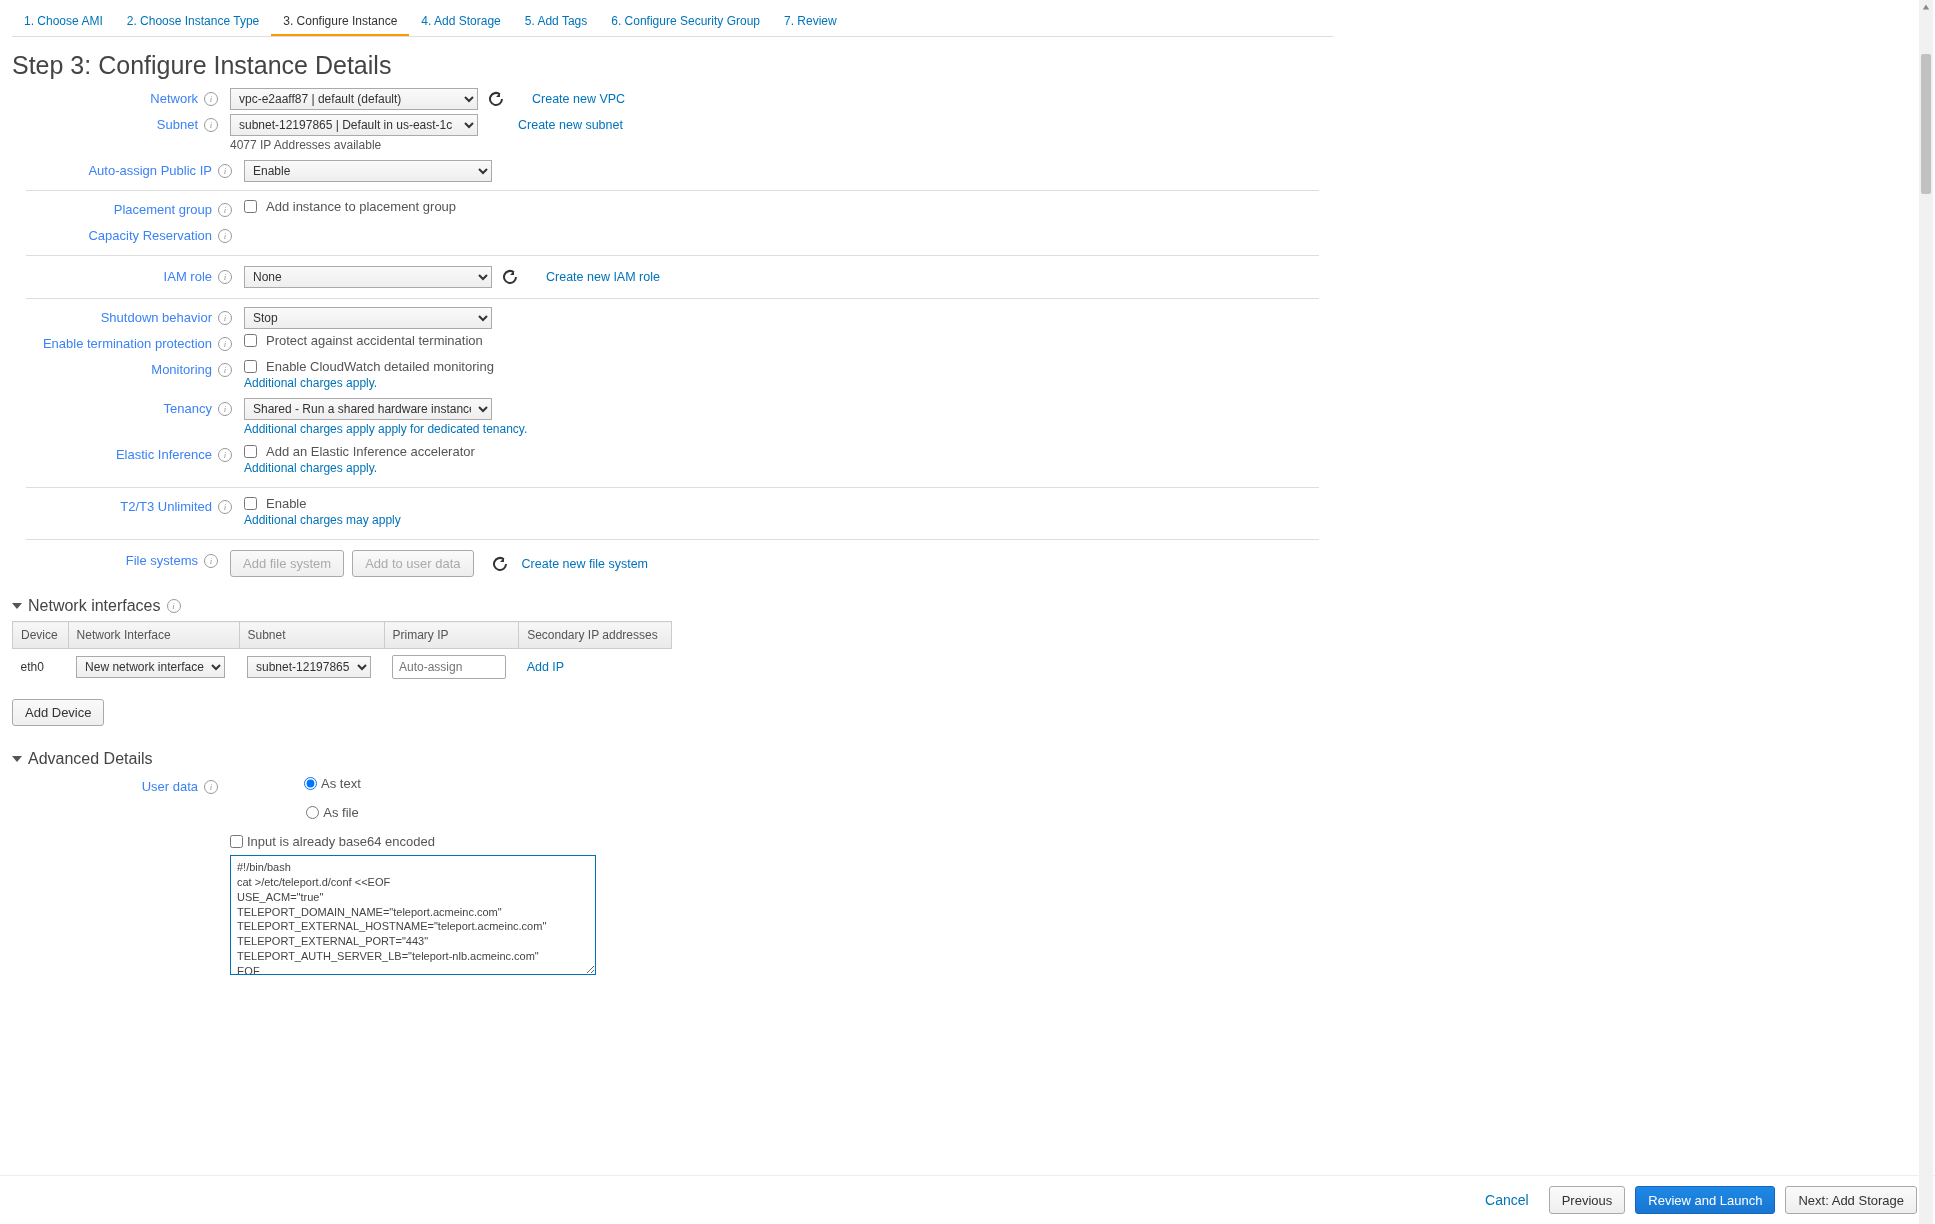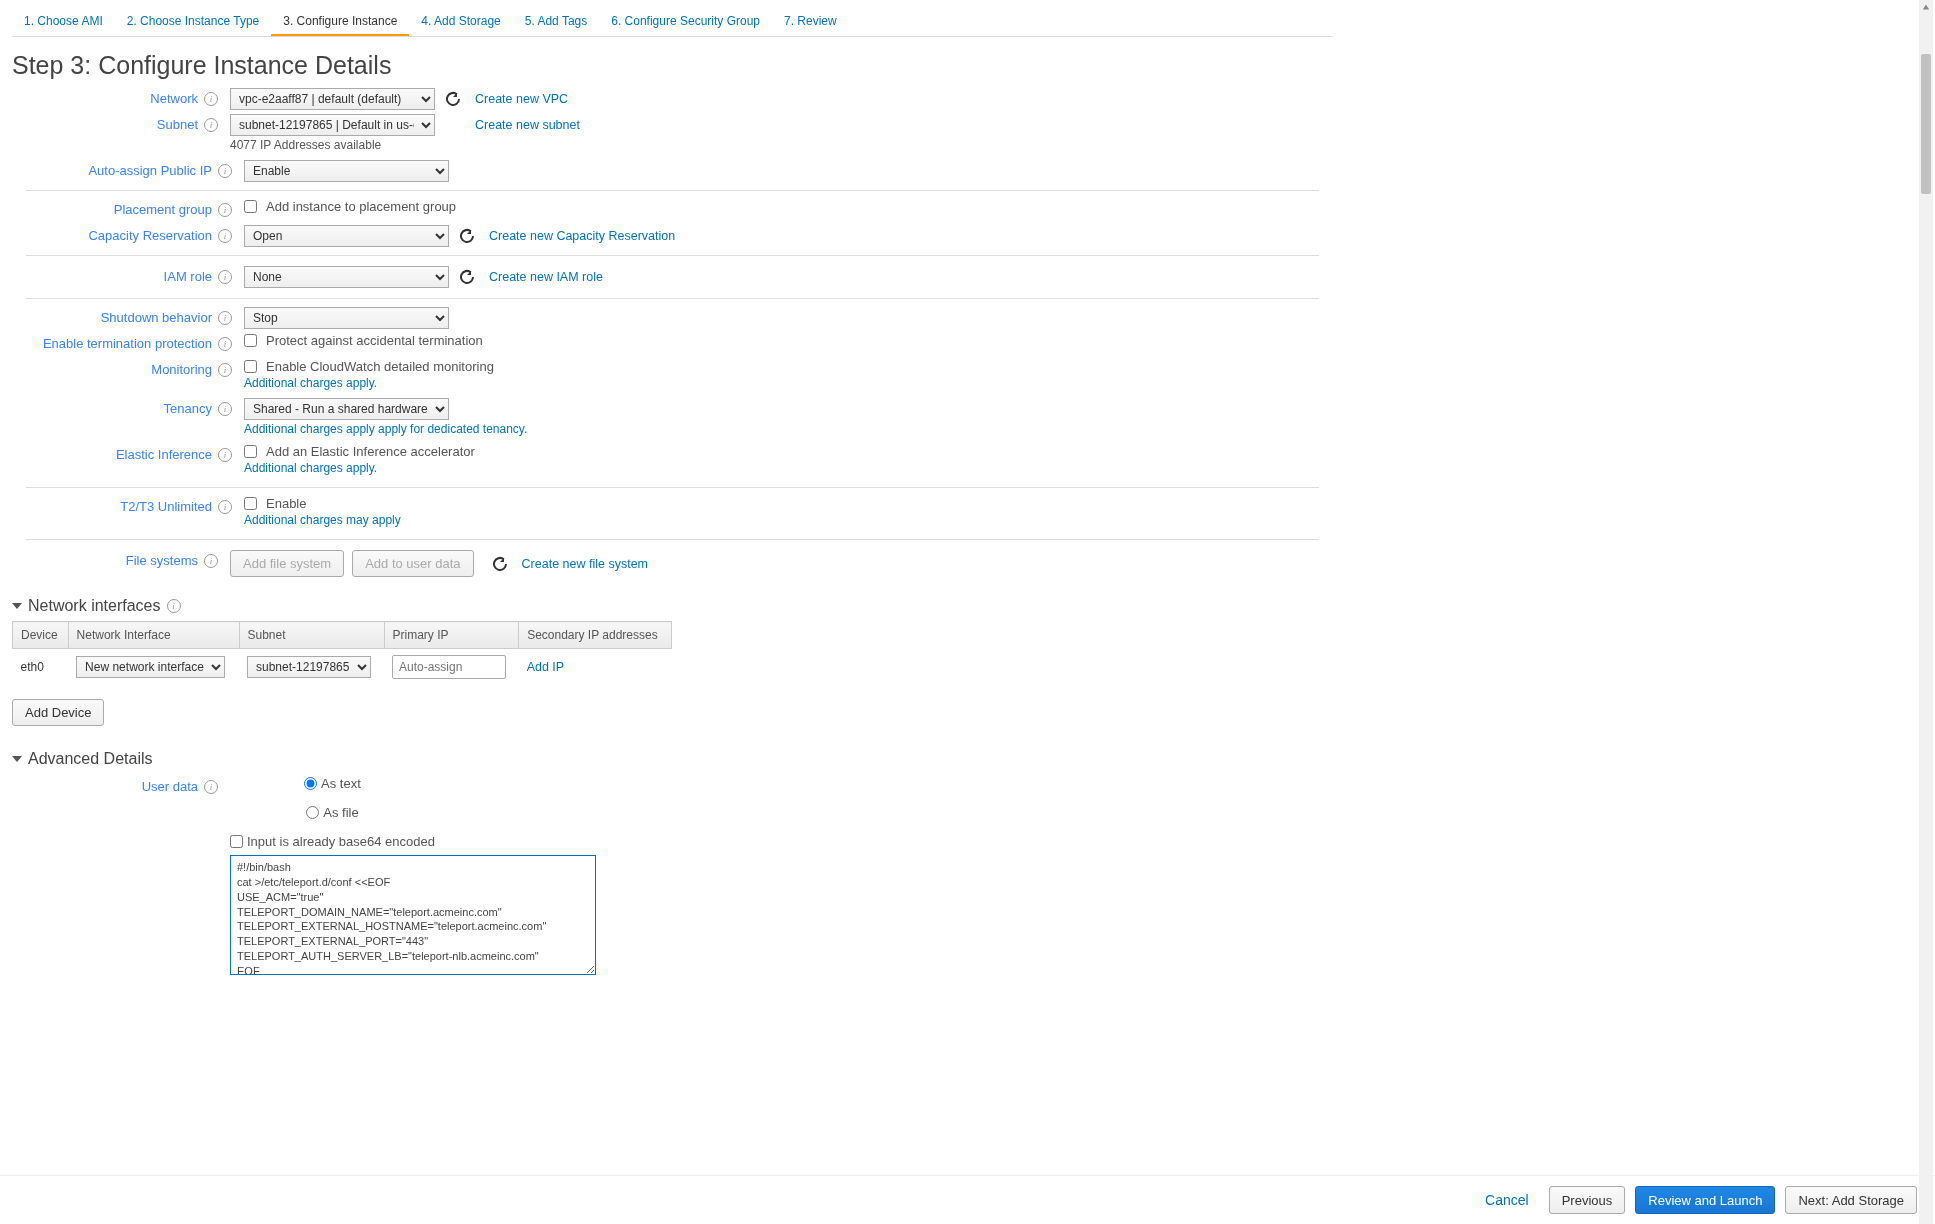--- a/index.html
+++ b/index.html
@@ -7,24 +7,24 @@
 .container { width: 1345px; margin: 0; padding: 0 12px; position: relative; }
 .tabs { display: flex; border-bottom: 1px solid #ddd; padding: 8px 0 0 0; }
 .tab { padding: 6px 12px; color: #0073bb; font-size: 12px; cursor: pointer; border-bottom: 2px solid transparent; }
 .tab.active { color: #333; border-bottom: 2px solid #ff9900; font-weight: normal; }
 h1 { font-size: 25px; font-weight: normal; color: #444; margin: 14px 0 6px 0; }
 .form-section { border-bottom: 1px solid #ddd; padding: 0; margin: 0 14px; }
 .form-row { display: flex; align-items: flex-start; padding: 2px 0; min-height: 24px; }
 .form-label { width: 192px; text-align: right; padding-right: 6px; color: #3b82f6; font-size: 13px; line-height: 22px; }
 .info-icon { display: inline-flex; width: 14px; height: 14px; border: 1px solid #999; border-radius: 50%; align-items: center; justify-content: center; font-size: 9px; font-style: italic; font-family: serif; color: #999; margin: 4px 12px 0 0; cursor: pointer; }
 .form-control-wrap { display: flex; align-items: center; flex-wrap: wrap; }
-select { width: 205px; height: 22px; background: linear-gradient(#fafafa,#eee); border: 1px solid #aaa; font-size: 12px; padding: 0 4px; color: #333; }
+select { width: 248px; height: 22px; background: linear-gradient(#fafafa,#eee); border: 1px solid #aaa; font-size: 12px; padding: 0 4px; color: #333; }
 select.small { width: auto; }
 .refresh-icon { margin-left: 10px; cursor: pointer; display: inline-flex; }
-.link { color: #0073bb; cursor: pointer; margin-left: 14px; font-size: 12.5px; }
+.link { color: #0073bb; cursor: pointer; margin-left: 28px; font-size: 12.5px; }
 .sub-note { color: #555; font-size: 12px; margin-left: 0; padding: 2px 0 4px 0; display: block; width: 100%; }
 .sub-note.link-note { color: #0073bb; cursor: pointer; }
 .checkbox-wrap { display: flex; align-items: center; gap: 6px; }
 .checkbox-wrap input[type=checkbox] { margin: 0 3px 0 0; }
 .checkbox-label { font-size: 13px; color: #555; }
 .btn { padding: 5px 12px; border: 1px solid #aaa; background: linear-gradient(#fafafa,#eee); border-radius: 3px; cursor: pointer; font-size: 13px; color: #333; }
 .btn.disabled { color: #aaa; cursor: default; }
 .btn.primary { background: linear-gradient(#1e88e5,#1976d2); border-color: #1565c0; color: #fff; }
 .expander { display: flex; align-items: center; gap: 6px; padding: 10px 0 6px 0; font-size: 16px; color: #444; cursor: pointer; }
 .caret { display: inline-block; width: 0; height: 0; border-left: 5px solid transparent; border-right: 5px solid transparent; border-top: 6px solid #555; }
@@ -101,30 +101,20 @@
     <div class="form-label">Placement group</div>
     <span class="info-icon">i</span>
     <div class="form-control-wrap checkbox-wrap">
       <input type="checkbox" style="">
       <span class="checkbox-label">Add instance to placement group</span>
     </div>
   </div>
   <div class="form-row">
     <div class="form-label">Capacity Reservation</div>
     <span class="info-icon">i</span>
-    <div class="form-control-wrap">
-      <select><option>Open</option></select>
-      <span class="refresh-icon">
-            <svg width="16" height="16" viewBox="0 0 16 16">
-              <path d="M13 8a5 5 0 1 1-2-4l1.5-1.5A7 7 0 1 0 15 8h-2z" fill="#333"></path>
-              <path d="M12 2v4h-4z" fill="#333"></path>
-            </svg>
-          </span>
-      <span class="link">Create new Capacity Reservation</span>
-    </div>
   </div>
   </div>
 
   <div class="form-section" style="padding:8px 0;">
   <div class="form-row">
     <div class="form-label">IAM role</div>
     <span class="info-icon">i</span>
     <div class="form-control-wrap">
       <select><option>None</option></select>
       <span class="refresh-icon">

